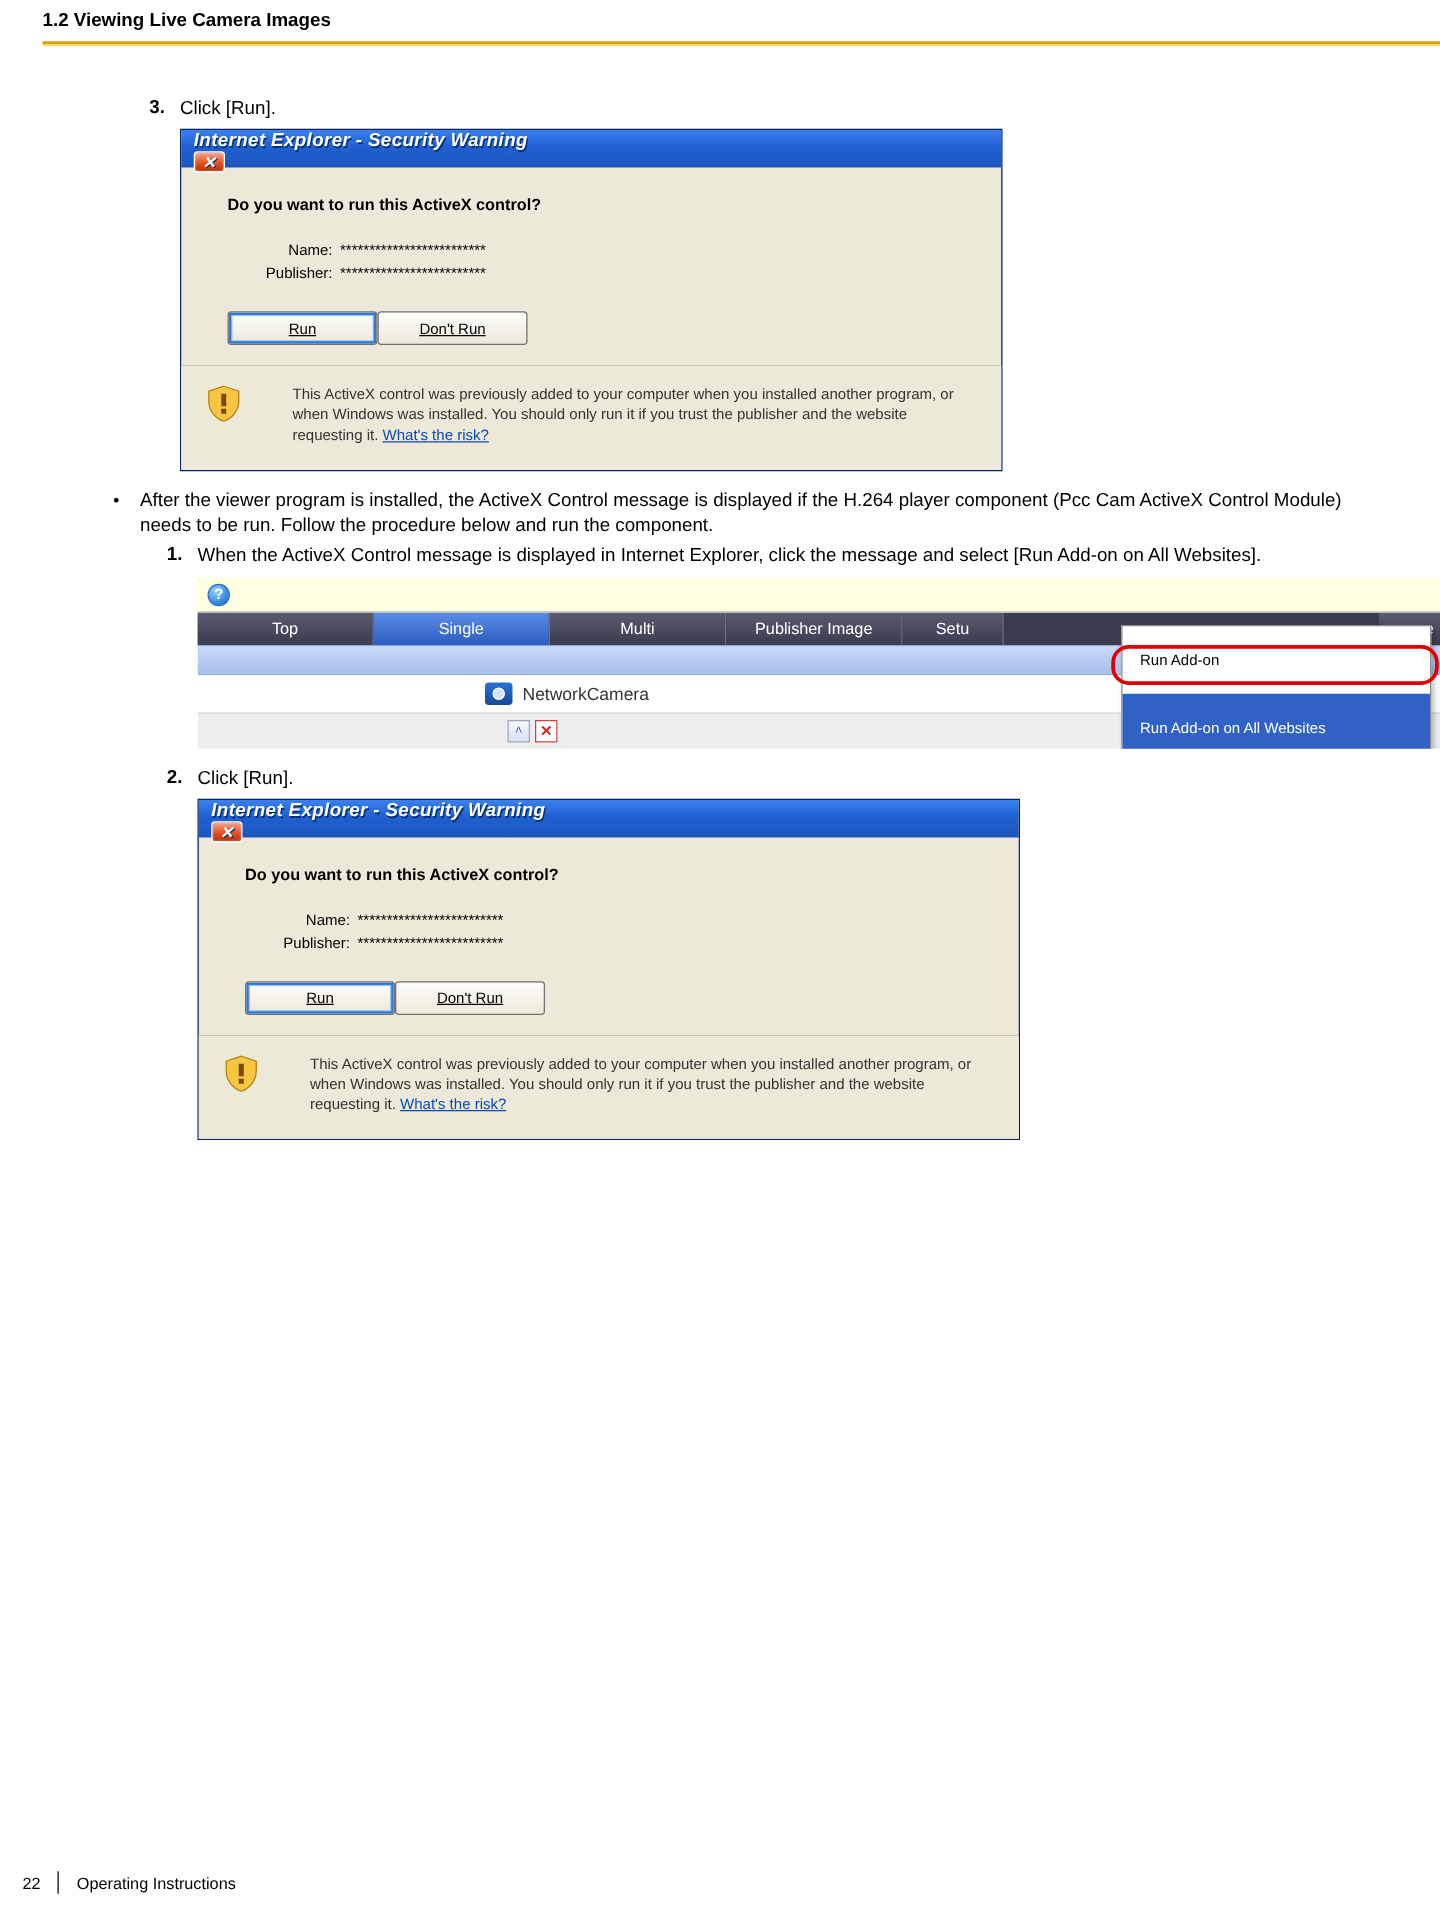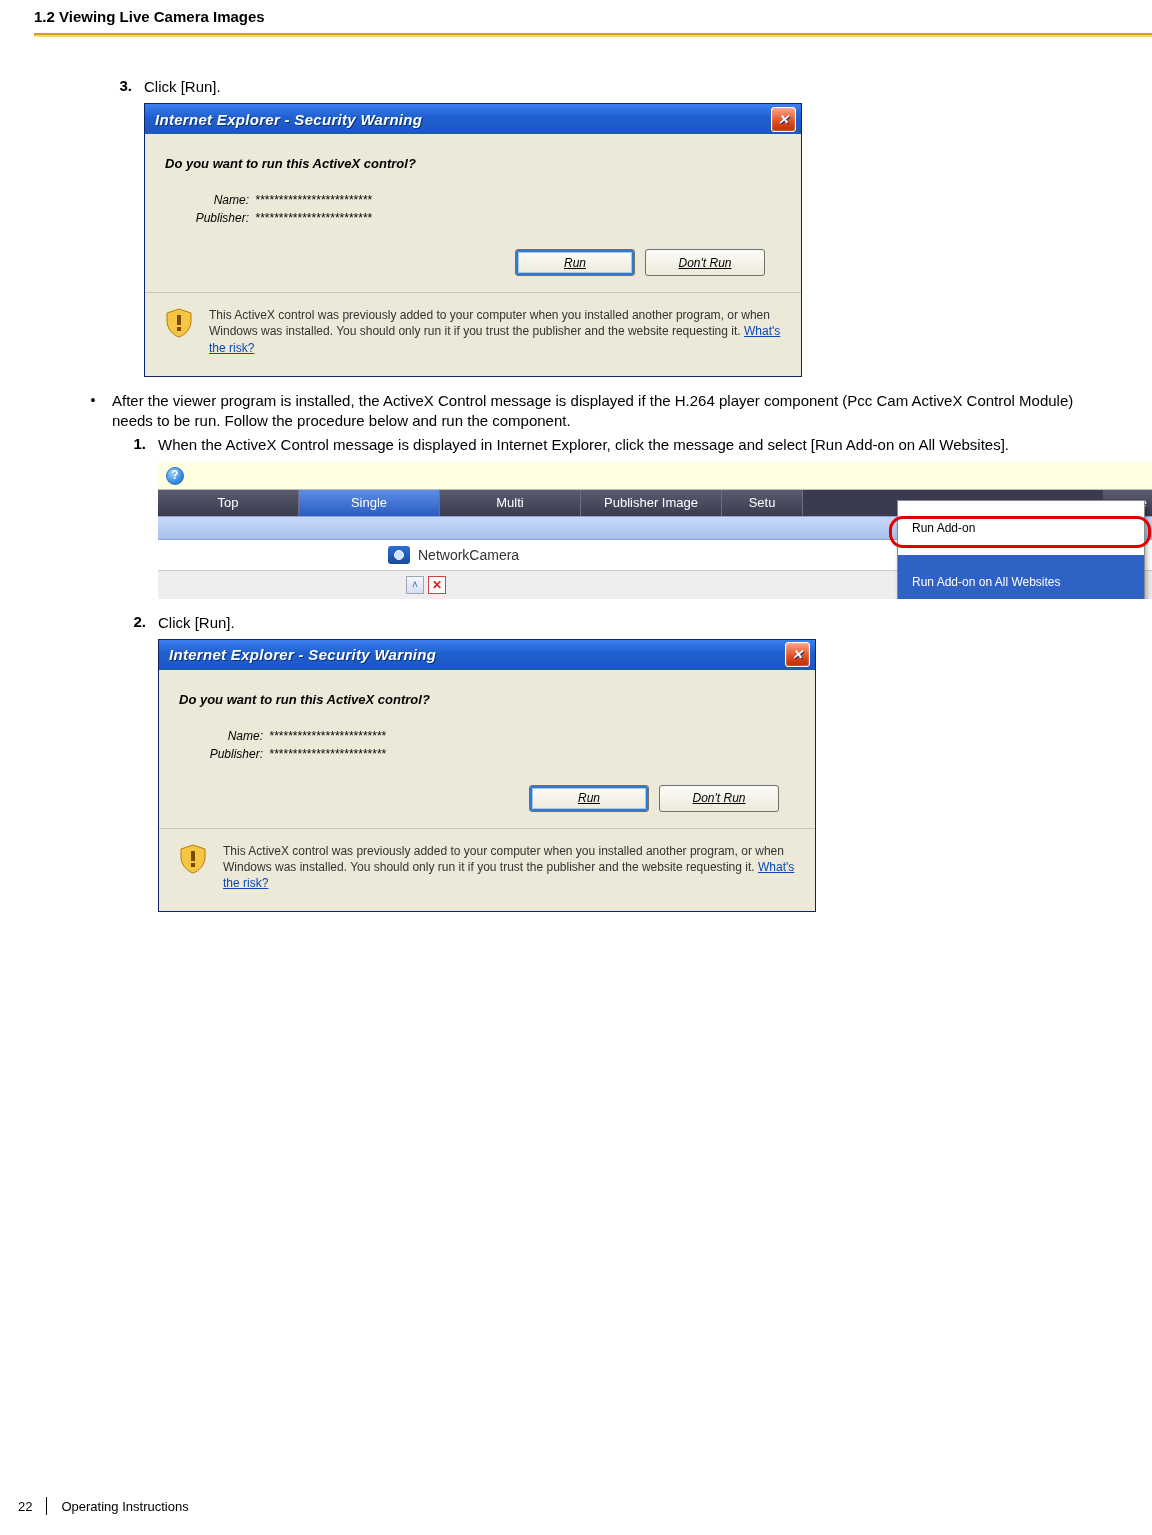--- a/index.html
+++ b/index.html
@@ -71,47 +71,46 @@
     background: #ece9d8;
     font-family: Tahoma, sans-serif;
     font-size: 12px;
     margin: 6px 0 14px 34px;
     position: relative;
   }
   .dialog-titlebar {
     height: 30px;
     background: linear-gradient(to bottom, #3a81ee 0%, #1f5fd0 45%, #1d57be 100%);
     display: flex;
-    align-items: center;
     justify-content: space-between;
     padding: 0 5px 0 10px;
     color: #fff;
     font-weight: bold;
     font-style: italic;
     font-size: 15px;
     letter-spacing: 0.3px;
     text-shadow: 1px 1px 0 #073074;
+    flex-direction: column;
   }
   .close-btn {
     width: 23px;
     height: 23px;
     background: linear-gradient(to bottom, #f7a58a, #e34b1b 60%, #b52f09);
     border: 1px solid #fff;
     border-radius: 3px;
     color: #fff;
     font-weight: bold;
     font-size: 13px;
     display: flex;
     align-items: center;
     justify-content: center;
     box-shadow: inset 0 0 2px rgba(255,255,255,.6);
   }
   .dialog-body {
-    padding: 22px 24px 2px 20px;
-    font-style: italic;
+    padding: 22px 24px 2px 37px;
   }
   .dialog-question {
     font-weight: bold;
     font-size: 13px;
     margin-bottom: 22px;
   }
   .dialog-field {
     display: flex;
     margin: 4px 0;
     font-size: 12px;
@@ -119,22 +118,22 @@
   .dialog-field .lbl {
     width: 84px;
     text-align: right;
     margin-right: 6px;
   }
   .dialog-field .val {
     font-family: Tahoma, sans-serif;
   }
   .dialog-buttons {
     display: flex;
-    justify-content: flex-end;
-    gap: 10px;
+    justify-content: flex-start;
+    gap: 0;
     padding: 20px 12px 8px 0;
   }
   .win-btn {
     width: 118px;
     height: 25px;
     background: linear-gradient(to bottom, #fdfdfb, #ece9d8);
     border: 1px solid #707070;
     border-radius: 3px;
     font-family: Tahoma, sans-serif;
     font-size: 12px;
@@ -159,20 +158,21 @@
   }
   .shield-icon {
     width: 32px;
     height: 32px;
     flex: 0 0 32px;
   }
   .dialog-info-text {
     font-size: 12px;
     line-height: 1.35;
     color: #333;
+    margin-left: 25px;
   }
   .dialog-info-text a {
     color: #0a48b5;
     text-decoration: underline;
   }
 
   
   .infobar-shot {
     width: 1005px;
     margin: 6px 0 14px 34px;

